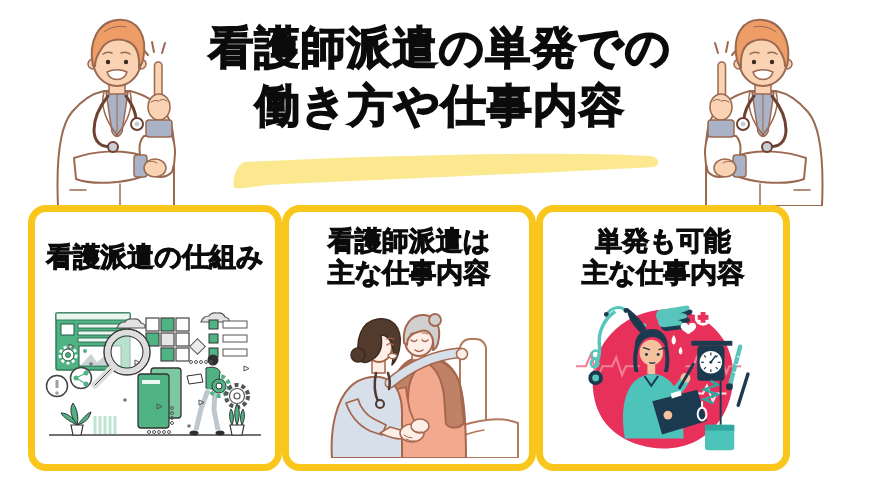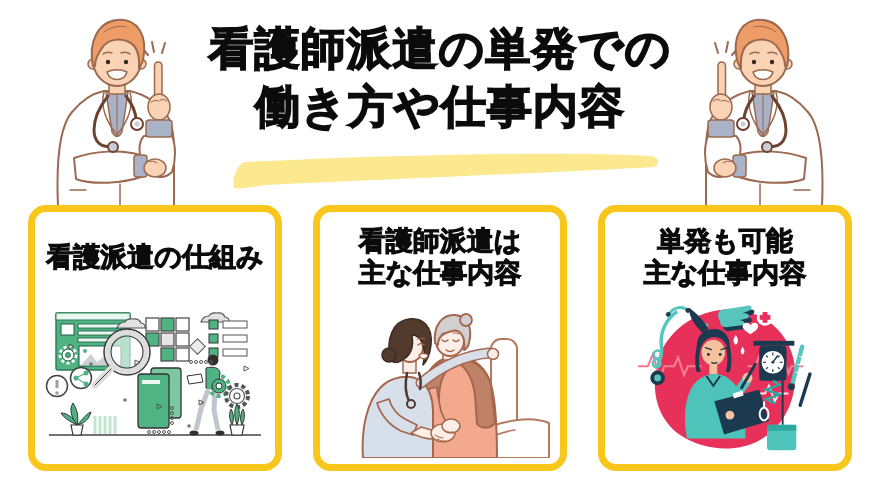--- a/index.html
+++ b/index.html
@@ -1,29 +1,29 @@
 <!DOCTYPE html>
 <html><head>
 <meta charset="utf-8">
 <style>
   html,body{margin:0;padding:0;background:#fff;}
   .canvas{
     position:relative;width:880px;height:500px;background:#ffffff;overflow:hidden;
-    font-family:Liberation Sans, sans-serif;color:#0b0b0b;
+    font-family:Liberation Serif, serif;color:#0b0b0b;
   }
   .main-title{
     position:absolute;left:0;right:0;top:20px;text-align:center;
     font-size:45px;font-weight:900;line-height:1.28;letter-spacing:1px;
     -webkit-text-stroke:1.5px #0b0b0b;
   }
   .swoosh{position:absolute;left:226px;top:151px;width:436px;height:40px;}
   .doctor{position:absolute;top:8px;width:170px;height:198px;}
   .doctor.left{left:24px;}
   .doctor.right{left:686px;transform:scaleX(-1);}
-  .cards{position:absolute;left:28px;top:205px;display:flex;gap:31px;}
+  .cards{position:absolute;left:28px;top:205px;display:flex;}
   .card{
     box-sizing:border-box;width:254px;height:266px;background:#fff;
     border:7px solid #F9C71C;border-radius:18px;position:relative;
   }
   .card-title{
     margin-top:14px;height:64px;display:flex;flex-direction:column;
     align-items:center;justify-content:center;text-align:center;
     font-size:27px;font-weight:900;line-height:1.18;-webkit-text-stroke:1px #0b0b0b;
   }
   .card-illo{position:absolute;left:0;right:0;bottom:6px;display:flex;justify-content:center;}

